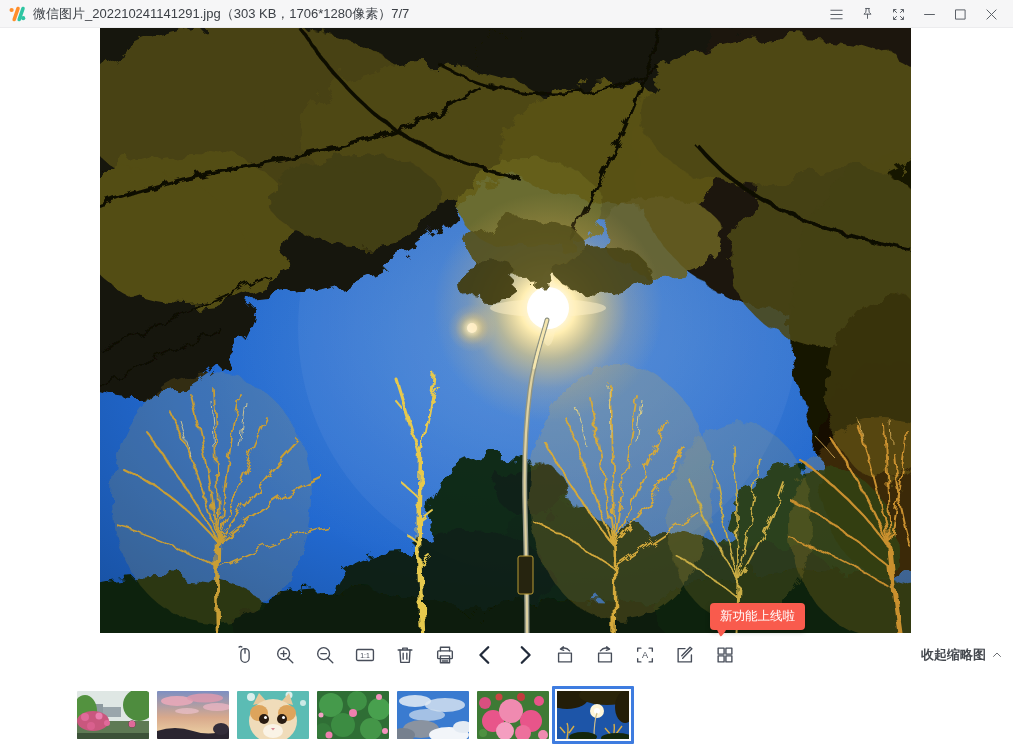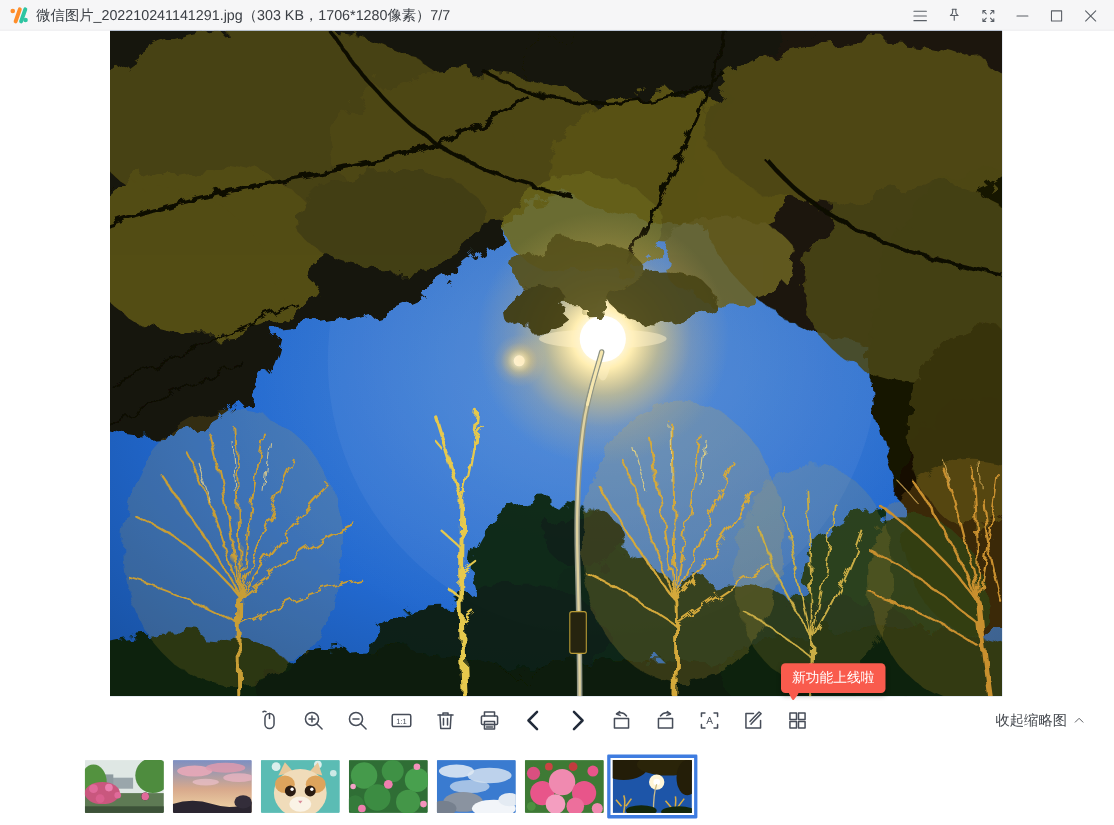--- a/index.html
+++ b/index.html
@@ -41,23 +41,23 @@
     background:#f95b4d;border-radius:2px;transform:rotate(50deg) skew(12deg,12deg);
   }
   
   .toolbar{position:absolute;top:633px;left:0;width:1013px;height:52px;background:#ffffff;}
   .tool-row{position:absolute;left:232px;top:9px;display:flex;gap:14px;}
   .tool-btn{width:26px;height:26px;display:flex;align-items:center;justify-content:center;
     background:transparent;border:none;border-radius:4px;padding:0;cursor:pointer;}
   .tool-btn svg{stroke:#474d59;stroke-width:1.5;fill:none;stroke-linecap:round;stroke-linejoin:round;}
   .tool-btn.nav svg{stroke:#222b3a;stroke-width:2.5;}
   .collapse-btn{
-    position:absolute;right:24px;top:9px;height:26px;display:flex;align-items:center;gap:5px;
+    position:absolute;right:8px;top:9px;height:26px;display:flex;align-items:center;gap:5px;
     background:transparent;border:none;padding:0 2px;cursor:pointer;
-    font-size:13px;color:#45494f;font-family:inherit;
+    font-size:13px;color:#45494f;font-family:inherit;font-weight:bold;
   }
   .collapse-btn svg{stroke:#45494f;stroke-width:1.6;fill:none;stroke-linecap:round;stroke-linejoin:round;}
   
   .thumbs{position:absolute;top:691px;left:77px;display:flex;gap:8px;align-items:center;height:48px;}
   .thumb{width:72px;height:48px;border-radius:1px;overflow:hidden;cursor:pointer;position:relative;flex:none;}
   .thumb svg{display:block;width:72px;height:48px;}
   .thumb.selected{
     box-sizing:content-box;border:3px solid #3e7ce0;padding:2px;background:#fff;margin:-5px;
   }
 </style>

